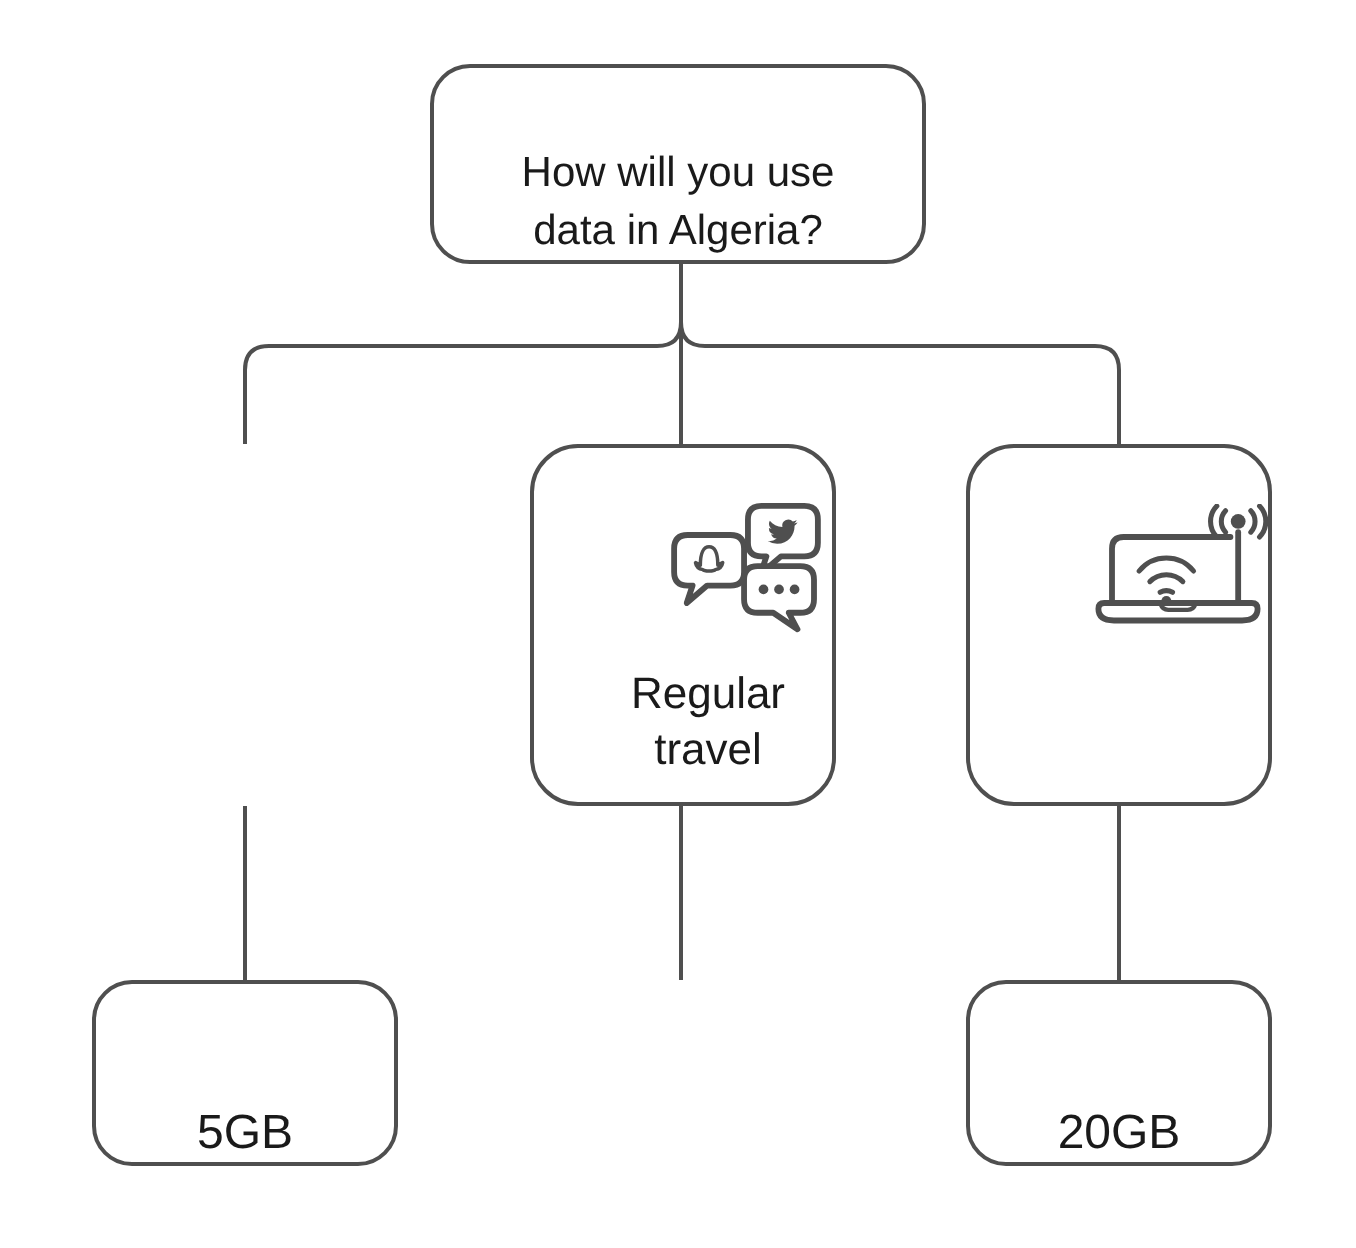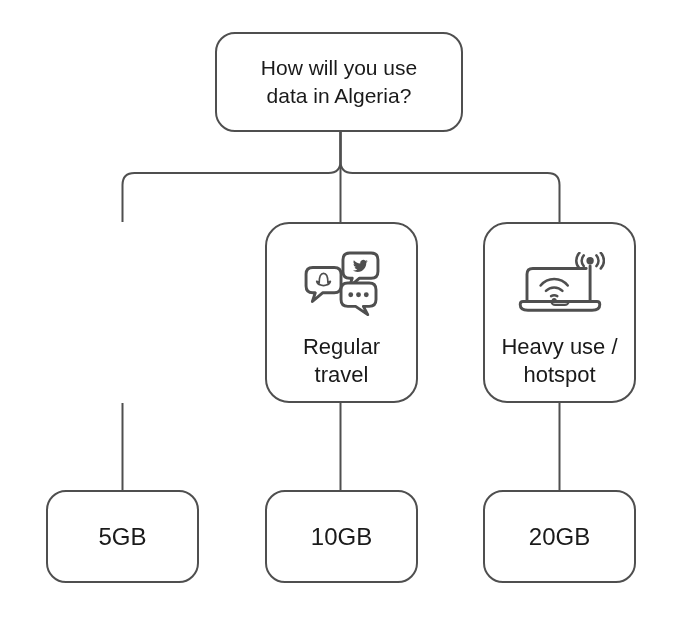--- a/index.html
+++ b/index.html
@@ -11,21 +11,21 @@
   html,body{margin:0;padding:0;background:var(--background);}
   .canvas{
     position:relative;width:678px;height:624px;background:var(--background);
     font-family:"Liberation Sans","DejaVu Sans",sans-serif;color:var(--text);
     overflow:hidden;
   }
   .connector-layer{position:absolute;left:0;top:0;width:678px;height:624px;}
   .connector-layer path{fill:none;stroke:var(--line);stroke-width:2;}
   .node{
     position:absolute;box-sizing:border-box;background:var(--node-fill);
-    border:2px solid var(--line);display:flex;align-items:center;justify-content:center;
+    border:2px solid var(--line);display:flex;align-items:flex-end;justify-content:center;
     text-align:center;
   }
   .root-node{left:215px;top:32px;width:248px;height:100px;border-radius:20px;}
   .root-node .node-label{font-size:21px;line-height:1.35;max-width:182px;}
   .branch-node{width:153px;height:181px;top:222px;border-radius:24px;
     flex-direction:column;justify-content:flex-start;}
   .branch-node .icon-slot{height:70px;margin-top:26px;display:flex;align-items:center;justify-content:center;}
   .branch-node .label-slot{height:58px;margin-top:12px;display:flex;align-items:center;justify-content:center;}
   .branch-node .node-label{font-size:22px;line-height:1.28;max-width:124px;}
   .result-node{width:153px;height:93px;top:490px;border-radius:20px;}
@@ -100,28 +100,22 @@
           <path class="stroke" stroke-width="2.6" stroke-linecap="round" d="M26,34.5 A18,18 0 0 1 54,34.5"></path>
           <path class="stroke" stroke-width="2.6" stroke-linecap="round" d="M31.5,40 A12,12 0 0 1 48.5,40"></path>
           <path class="stroke" stroke-width="2.6" stroke-linecap="round" d="M36.8,45.5 A6.8,6.8 0 0 1 43.2,45.5"></path>
           <circle class="fill" cx="40" cy="50" r="2.6"></circle>
         </g>
 
         <path class="stroke-white" stroke-width="3" stroke-linejoin="round" d="M8,51 H84 Q87,51 87,54 Q87,60 79,60 H13 Q5,60 5,54 Q5,51 8,51 Z"></path>
         <path class="stroke" stroke-width="2.2" stroke-linecap="round" d="M37,51.5 Q38,54.5 41,54.5 H51 Q54,54.5 55,51.5"></path>
       </svg>
     </div>
-    <div class="label-slot">
-      <div class="node-label">Heavy use / hotspot</div>
-    </div>
   </div>
 
   <div class="node result-node col-0">
     <div class="node-label">5GB</div>
-  </div>
-  <div class="node result-node col-1">
-    <div class="node-label">10GB</div>
   </div>
   <div class="node result-node col-2">
     <div class="node-label">20GB</div>
   </div>
 
 </div>
 
 </body></html>

